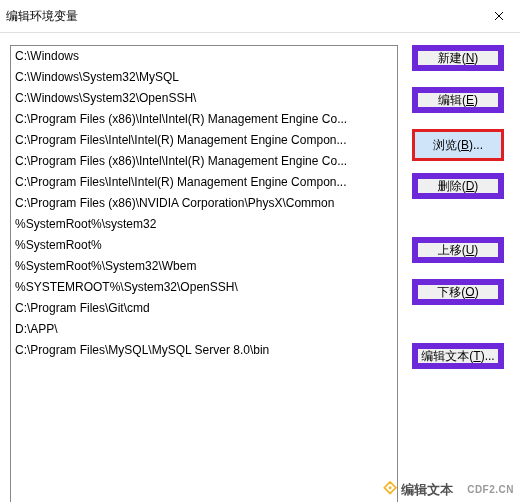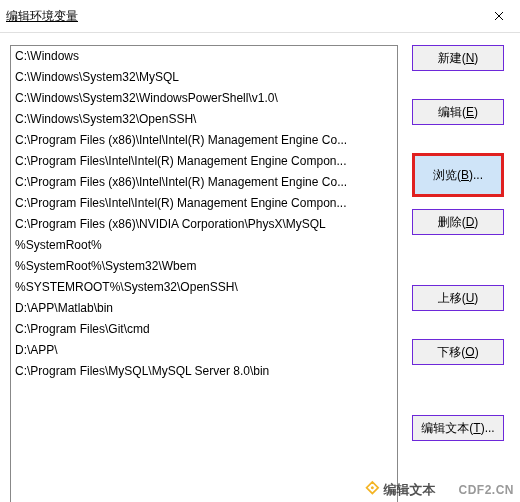--- a/index.html
+++ b/index.html
@@ -11,21 +11,20 @@
       height: 502px;
       overflow: hidden;
       position: relative;
     }
     .titlebar {
       height: 28px;
       display: flex;
       align-items: center;
       padding: 16px 6px;
       border-bottom: 1px solid #e0e0e0;
-      text-decoration: underline;
     }
     .titlebar-title {
       flex: 1;
       font-size: 12px;
     }
     .close-btn {
       width: 30px;
       height: 28px;
       display: flex;
       align-items: center;
@@ -73,33 +72,33 @@
       background: #0a55c7;
     }
     .button-col {
       display: flex;
       flex-direction: column;
       gap: 0;
     }
     .btn {
       width: 92px;
       height: 26px;
-      border: 1px solid #6d28d9;
+      border: 6px solid #6d28d9;
       background: #f0f0f0;
       font-size: 12px;
       display: flex;
       align-items: center;
       justify-content: center;
       cursor: default;
-      margin-bottom: 28px;
+      margin-bottom: 16px;
     }
     .btn.highlighted {
       border: 3px solid #e02020;
       background: #cfe4f8;
-      height: 44px;
+      height: 32px;
       margin-bottom: 12px;
     }
     .btn .accel {
       text-decoration: underline;
     }
     .spacer-md { height: 22px; }
     .watermark {
       position: absolute;
       right: 6px;
       bottom: 2px;
@@ -112,55 +111,54 @@
       opacity: 0.85;
     }
     .watermark .cx {
       color: #f2a800;
       font-size: 18px;
       font-weight: bold;
       position: relative;
       top: -1px;
     }
     .watermark .sub {
-      font-size: 12px;
+      font-size: 10px;
       color: #888;
       letter-spacing: 0.5px;
-      margin-left: 19px;
+      margin-left: 10px;
     }
   </style>
 </head>
 <body>
 
 <div class="titlebar">
   <span class="titlebar-title">编辑环境变量</span>
   <div class="close-btn">
     <span>
       <svg width="10" height="10" viewBox="0 0 10 10">
           <path d="M1 1 L9 9 M9 1 L1 9" stroke="#000" stroke-width="1"></path>
         </svg>
     </span>
   </div>
 </div>
 
 <div class="content">
   <div class="list-box">
     <div class="list-item">C:\Windows</div>
     <div class="list-item">C:\Windows\System32\MySQL</div>
-    <div class="list-item">C:\Windows\System32\WindowsPowerShell\v1.0\</div>
     <div class="list-item">C:\Windows\System32\OpenSSH\</div>
     <div class="list-item">C:\Program Files (x86)\Intel\Intel(R) Management Engine Co...</div>
     <div class="list-item">C:\Program Files\Intel\Intel(R) Management Engine Compon...</div>
     <div class="list-item">C:\Program Files (x86)\Intel\Intel(R) Management Engine Co...</div>
     <div class="list-item">C:\Program Files\Intel\Intel(R) Management Engine Compon...</div>
-    <div class="list-item">C:\Program Files (x86)\NVIDIA Corporation\PhysX\MySQL</div>
+    <div class="list-item">C:\Program Files (x86)\NVIDIA Corporation\PhysX\Common</div>
+    <div class="list-item">%SystemRoot%\system32</div>
     <div class="list-item">%SystemRoot%</div>
     <div class="list-item">%SystemRoot%\System32\Wbem</div>
     <div class="list-item">%SYSTEMROOT%\System32\OpenSSH\</div>
-    <div class="list-item">D:\APP\Matlab\bin</div>
     <div class="list-item">C:\Program Files\Git\cmd</div>
     <div class="list-item">D:\APP\</div>
     <div class="list-item">C:\Program Files\MySQL\MySQL Server 8.0\bin</div>
     <div class="edit-row">
       <div class="edit-cell-left"></div>
       <div class="edit-cell-right"></div>
     </div>
   </div>
 
   <div class="button-col">

